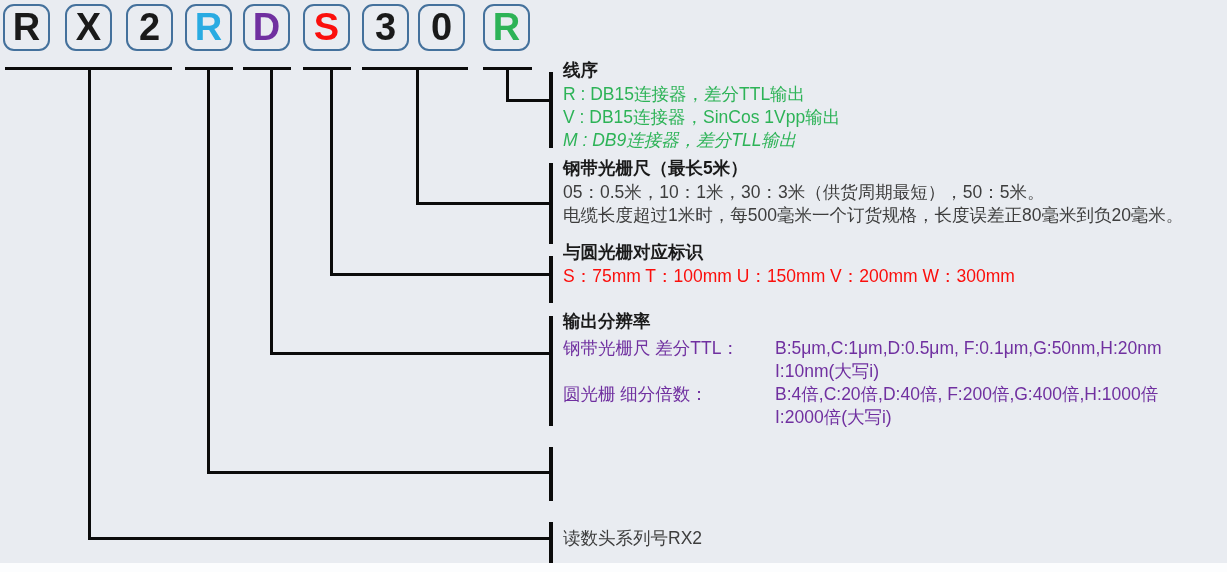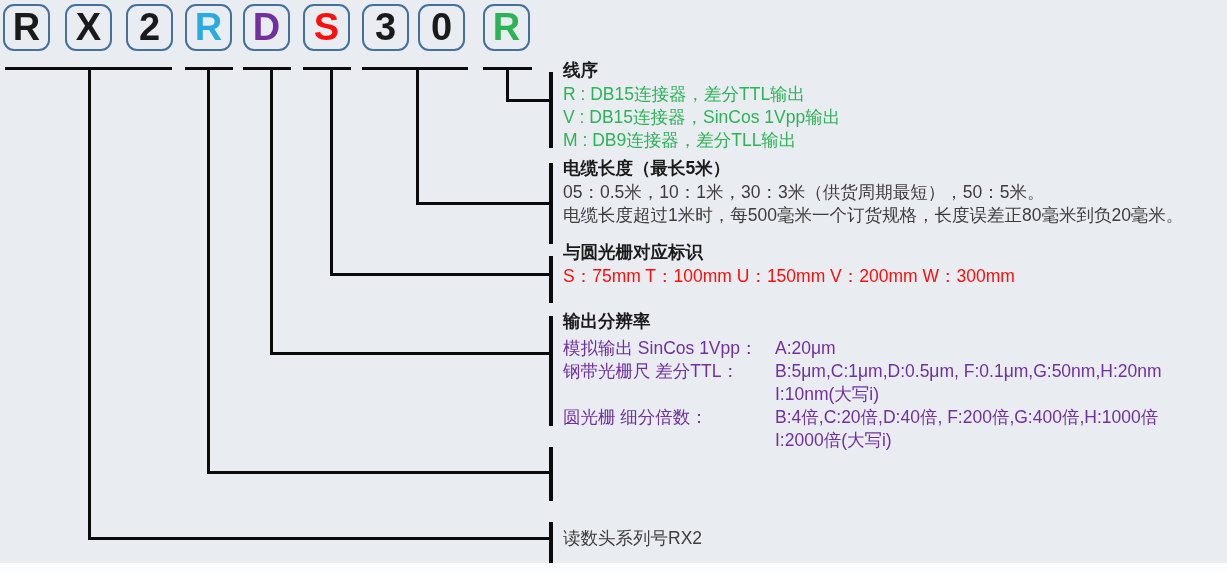--- a/index.html
+++ b/index.html
@@ -91,39 +91,36 @@
   <div class="bar" style="top:163px;height:81px"></div>
   <div class="bar" style="top:256px;height:47px"></div>
   <div class="bar" style="top:316px;height:110px"></div>
   <div class="bar" style="top:447px;height:54px"></div>
   <div class="bar" style="top:522px;height:41px"></div>
 
   <div class="section" style="top:60px">
     <div class="sec-title">线序</div>
     <div style="color: rgb(45, 179, 87);">R : DB15连接器，差分TTL输出</div>
     <div style="color: rgb(45, 179, 87);">V : DB15连接器，SinCos 1Vpp输出</div>
-    <div style="color: rgb(45, 179, 87);">M : DB9连接器，差分TLL输出</div>
+    <div style="color: rgb(45, 179, 87); font-style: italic;">M : DB9连接器，差分TLL输出</div>
   </div>
 
   <div class="section" style="top:158px">
-    <div class="sec-title">电缆长度（最长5米）</div>
+    <div class="sec-title">钢带光栅尺（最长5米）</div>
     <div style="color: rgb(61, 61, 61);">05：0.5米，10：1米，30：3米（供货周期最短），50：5米。</div>
     <div style="color: rgb(61, 61, 61);">电缆长度超过1米时，每500毫米一个订货规格，长度误差正80毫米到负20毫米。</div>
   </div>
 
   <div class="section" style="top:242px">
     <div class="sec-title">与圆光栅对应标识</div>
     <div style="color: rgb(251, 15, 12);">S：75mm T：100mm  U：150mm  V：200mm  W：300mm</div>
   </div>
 
   <div class="section" style="top:311px">
     <div class="sec-title" style="margin-bottom:6px">输出分辨率</div>
-    <div class="res-row" style="color: rgb(112, 48, 160);">
-      <span class="lbl">模拟输出 SinCos 1Vpp：</span><span>A:20μm</span>
-    </div>
     <div class="res-row" style="color: rgb(112, 48, 160);">
       <span class="lbl">钢带光栅尺 差分TTL：</span><span>B:5μm,C:1μm,D:0.5μm, F:0.1μm,G:50nm,H:20nm</span>
     </div>
     <div class="res-row" style="color: rgb(112, 48, 160);">
       <span class="lbl"></span><span>I:10nm(大写i)</span>
     </div>
     <div class="res-row" style="color: rgb(112, 48, 160);">
       <span class="lbl">圆光栅 细分倍数：</span><span>B:4倍,C:20倍,D:40倍, F:200倍,G:400倍,H:1000倍</span>
     </div>
     <div class="res-row" style="color: rgb(112, 48, 160);">

